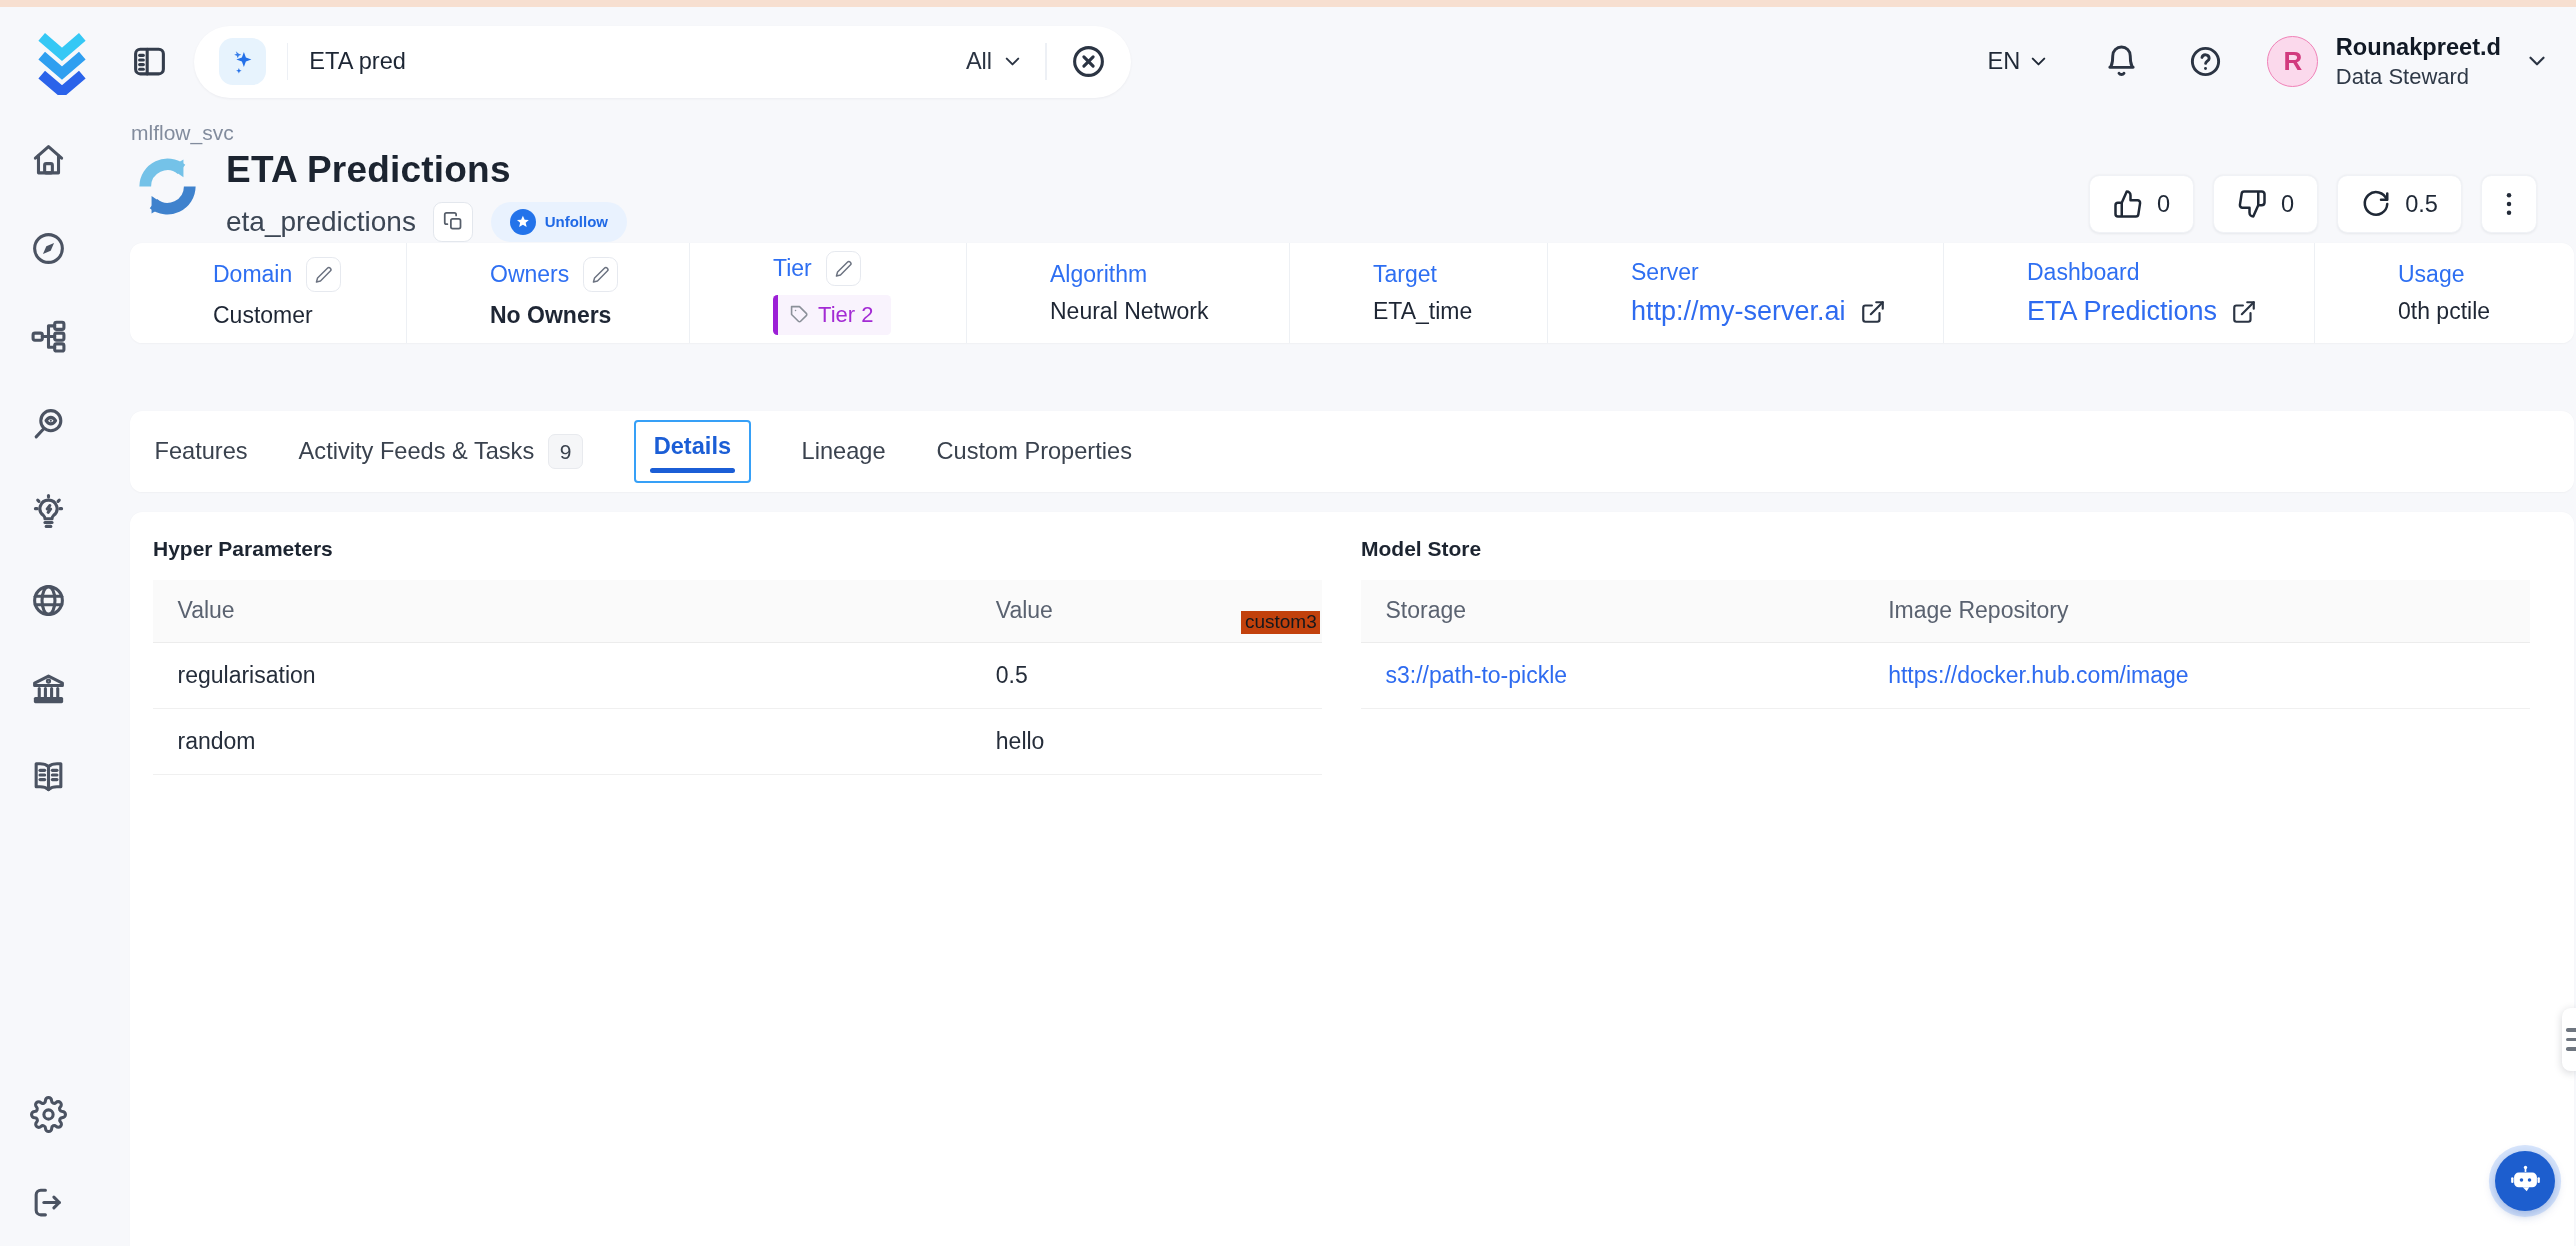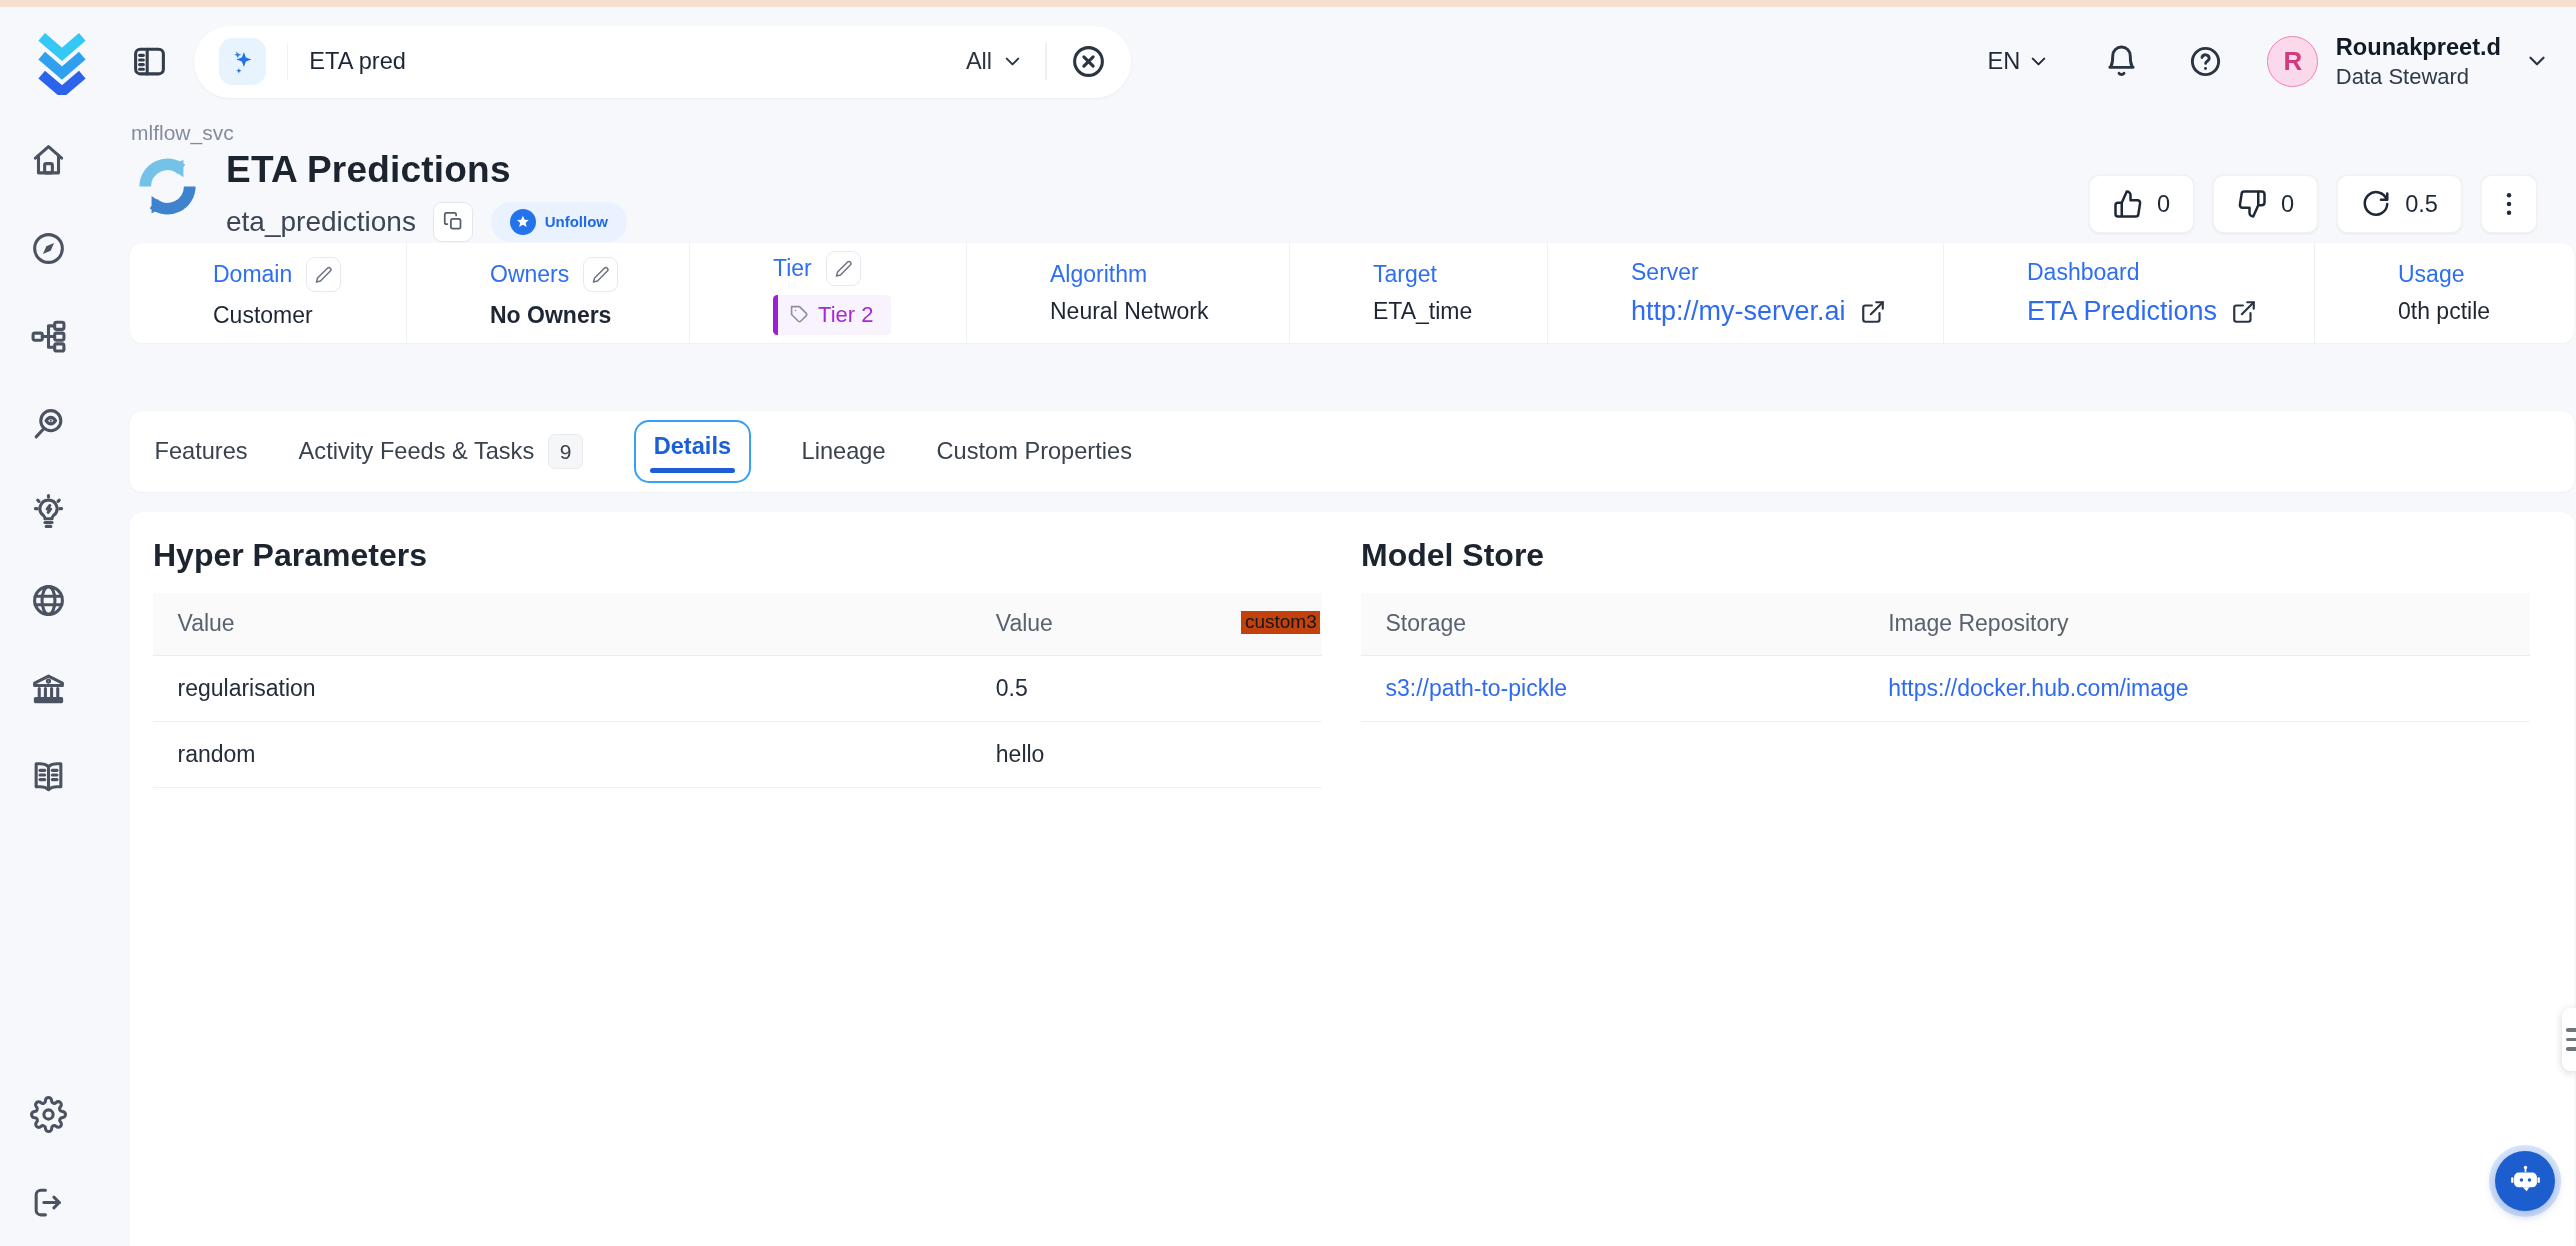--- a/index.html
+++ b/index.html
@@ -69,28 +69,28 @@
   .tier-badge { margin-top:8.8px; display:inline-flex; align-items:center; gap:8.8px; background:#f9f3fd; border-left:5.3px solid #9c1fd6;
     border-radius:4.4px; padding:7px 17.5px 7px 12.3px; color:#a32bd4; font-size:22px; width:max-content; cursor:pointer; }
   .tag-ic { color:#8b9099; }
 
   
   .tab-card { position:absolute; left:130px; top:411px; width:2444px; height:81px; background:#fff; border-radius:12.3px;
     display:flex; align-items:center; padding-left:24.5px; gap:51px; box-shadow:0 0.9px 1.8px rgba(16,24,40,.03); }
   .tab { font-size:23.6px; color:#3a424e; display:flex; align-items:center; gap:14px; cursor:pointer; }
   .tab-badge { min-width:35px; height:35px; background:#f5f6f8; border:0.9px solid #e8eaee; border-radius:7px;
     display:flex; align-items:center; justify-content:center; font-size:21px; color:#3a424e; padding:0 7px; }
-  .tab-active { position:relative; color:#1b5ed6; font-weight:700; border:2.6px solid #36a0f7; border-radius:15px; padding:10.5px 17.5px 21px; }
+  .tab-active { position:relative; color:#1b5ed6; font-weight:700; border:2.6px solid #36a0f7; border-radius:4px; padding:10.5px 17.5px 21px; }
   .tab-active::after { content:""; position:absolute; left:14px; right:14px; bottom:7.9px; height:5.3px; border-radius:2.6px; background:#1b5ed6; }
 
   
   .content-card { position:absolute; left:130px; top:512px; width:2444px; bottom:0; background:#fff; border-radius:12.3px 12.3px 0 0;
     display:flex; gap:39px; padding:24.5px 44px 0 23px; box-shadow:0 0.9px 1.8px rgba(16,24,40,.03); }
   .section { flex:1; position:relative; }
-  .section-title { font-size:32px; font-weight:700; color:#1c2430; margin-bottom:19px; }
+  .section-title { font-size:21px; font-weight:700; color:#1c2430; margin-bottom:19px; }
   table { width:100%; border-collapse:collapse; }
   thead th { background:#fafafa; font-size:23px; font-weight:400; color:#5a6270; text-align:left; padding:17.5px 24.5px; border-bottom:0.9px solid #ececec; }
   tbody td { font-size:23px; color:#252d3a; padding:19px 24.5px; border-bottom:0.9px solid #f0f0f0; background:#fff; }
   td.link, .cell-link { color:#2e6bf0; cursor:pointer; }
   .hp-name { width:70%; } .ms-storage { width:43%; }
   .custom3 { position:absolute; right:1.8px; top:74px; font-size:19px; color:#15181d; background:#c2410c; padding:0.9px 3.5px;text-align:right; }
 
   
   .side-widget { position:absolute; right:0; top:1008px; width:14px; height:63px; background:#fff; border-radius:8.8px 0 0 8.8px;
     box-shadow:0 1.8px 8.8px rgba(16,24,40,.18); display:flex; flex-direction:column; justify-content:center; gap:6.1px; padding-left:4.4px; cursor:pointer; }

